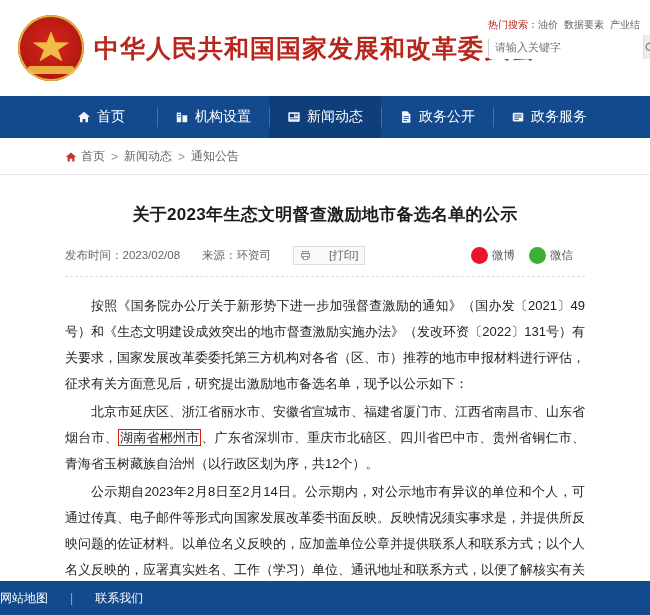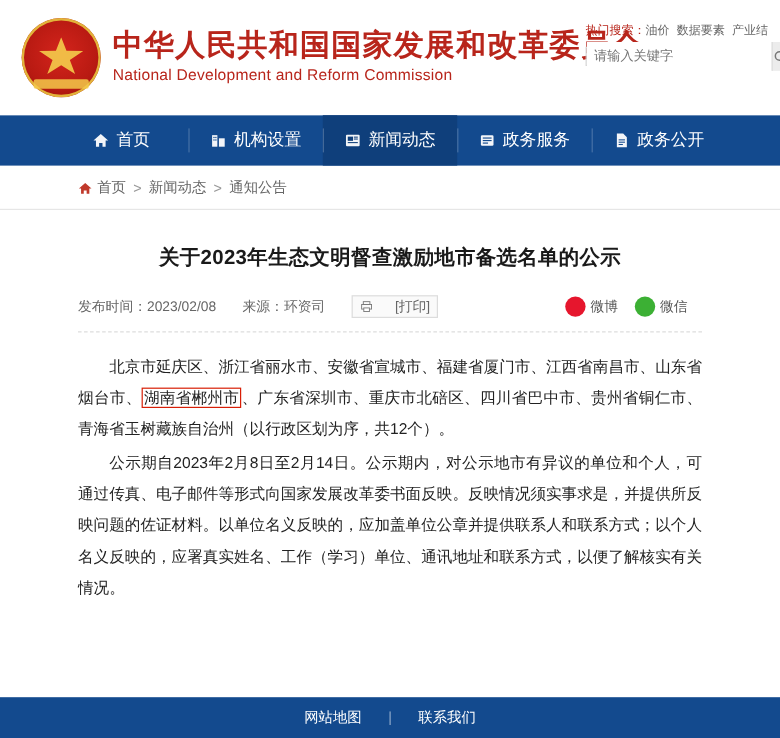--- a/index.html
+++ b/index.html
@@ -221,37 +221,36 @@
 
   
   .footer {
     position: absolute;
     left: 0; right: 0; bottom: 0;
     height: 34px;
     background: #134a8e;
     color: #fff;
     display: flex;
     align-items: center;
-    justify-content: center;
+    justify-content: flex-start;
     gap: 22px;
     font-size: 12px;
   }
   .footer a { color: #fff; text-decoration: none; }
   .footer-sep { color: rgba(255,255,255,.5); }
 </style>
 </head>
 <body>
 
 <div class="page">
 
   <div class="header">
     <div class="emblem"></div>
     <div class="titles">
       <div class="title-cn">中华人民共和国国家发展和改革委员会</div>
-      <div class="title-en">National Development and Reform Commission</div>
     </div>
 
     <div class="search-box">
       <div class="hot-line">
         <span class="hot-label">热门搜索：</span><a href="#">油价</a><a href="#">数据要素</a><a href="#">产业结</a>
       </div>
       <div class="search-field">
         <input type="text" placeholder="请输入关键字" style="">
         <div class="search-btn">
           <svg width="13" height="13" viewBox="0 0 16 16">
@@ -287,35 +286,35 @@
           <rect x="1.5" y="2.5" width="13" height="11" rx="1" fill="#fff"></rect>
           <rect x="3.2" y="4.4" width="5" height="4" fill="#0f3f7b"></rect>
           <rect x="9" y="4.4" width="3.8" height="1" fill="#0f3f7b"></rect>
           <rect x="9" y="6.2" width="3.8" height="1" fill="#0f3f7b"></rect>
           <rect x="3.2" y="9.6" width="9.6" height="1" fill="#0f3f7b"></rect>
         </svg>
         <span>新闻动态</span>
       </div>
       <div class="nav-item">
         <svg class="nav-ico" viewBox="0 0 16 16">
+          <path d="M3.5 1.5 h6 L13 5 v9.5 H3.5 Z" fill="#fff"></path>
+          <rect x="5.2" y="7" width="6" height="1" fill="#134a8e"></rect>
+          <rect x="5.2" y="9.2" width="6" height="1" fill="#134a8e"></rect>
+          <rect x="5.2" y="11.4" width="4" height="1" fill="#134a8e"></rect>
+        </svg>
+        <span>政务公开</span>
+      </div>
+      <div class="nav-item">
+        <svg class="nav-ico" viewBox="0 0 16 16">
           <rect x="2" y="3" width="12" height="10" rx="1.2" fill="#fff"></rect>
           <rect x="3.8" y="5.2" width="8.4" height="1.1" fill="#134a8e"></rect>
           <rect x="3.8" y="7.6" width="8.4" height="1.1" fill="#134a8e"></rect>
           <rect x="3.8" y="10" width="5" height="1.1" fill="#134a8e"></rect>
         </svg>
         <span>政务服务</span>
-      </div>
-      <div class="nav-item">
-        <svg class="nav-ico" viewBox="0 0 16 16">
-          <path d="M3.5 1.5 h6 L13 5 v9.5 H3.5 Z" fill="#fff"></path>
-          <rect x="5.2" y="7" width="6" height="1" fill="#134a8e"></rect>
-          <rect x="5.2" y="9.2" width="6" height="1" fill="#134a8e"></rect>
-          <rect x="5.2" y="11.4" width="4" height="1" fill="#134a8e"></rect>
-        </svg>
-        <span>政务公开</span>
       </div>
     </div>
   </div>
 
   <div class="crumb-wrap">
     <div class="crumb">
       <svg width="12" height="12" viewBox="0 0 16 16">
         <path d="M8 2 L15 8 H12.6 V14 H9.6 V10.4 H6.4 V14 H3.4 V8 H1 Z" fill="#c0392b"></path>
       </svg>
       <a href="#">首页</a>
@@ -347,20 +346,21 @@
           <span>微博</span>
         </span>
         <span class="share-item">
           <span class="circ weixin"></span>
           <span>微信</span>
         </span>
       </span>
     </div>
 
     <div class="body">
+      <p><span>按照《国务院办公厅关于新形势下进一步加强督查激励的通知》（国办发〔2021〕49号）和《生态文明建设成效突出的地市督查激励实施办法》（发改环资〔2022〕131号）有关要求，国家发展改革委委托第三方机构对各省（区、市）推荐的地市申报材料进行评估，征求有关方面意见后，研究提出激励地市备选名单，现予以公示如下：</span></p>
       <p><span>北京市延庆区、浙江省丽水市、安徽省宣城市、福建省厦门市、江西省南昌市、山东省烟台市、</span><span class="highlight">湖南省郴州市</span><span>、广东省深圳市、重庆市北碚区、四川省巴中市、贵州省铜仁市、青海省玉树藏族自治州（以行政区划为序，共12个）。</span></p>
       <p><span>公示期自2023年2月8日至2月14日。公示期内，对公示地市有异议的单位和个人，可通过传真、电子邮件等形式向国家发展改革委书面反映。反映情况须实事求是，并提供所反映问题的佐证材料。以单位名义反映的，应加盖单位公章并提供联系人和联系方式；以个人名义反映的，应署真实姓名、工作（学习）单位、通讯地址和联系方式，以便了解核实有关情况。</span></p>
       <p></p>
 
     </div>
   </div>
 
   <div class="footer">
     <a href="#">网站地图</a>
     <span class="footer-sep">|</span>

